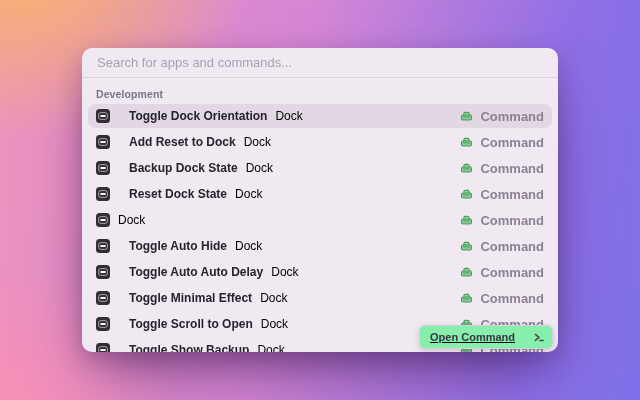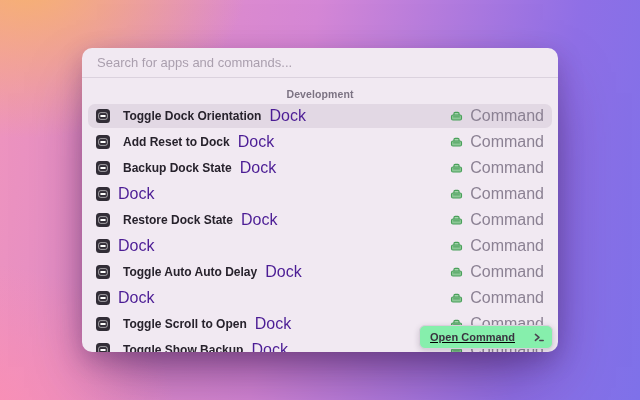--- a/index.html
+++ b/index.html
@@ -22,35 +22,35 @@
   .search {
     display:block; width:100%; height:30px; padding:8px 15px; box-sizing:border-box;
     border:0; outline:0; background:transparent;
     font:13px "Liberation Sans", sans-serif; color:#a21caf;
     border-bottom:1px solid rgba(80,60,90,.13);
   }
   .search::placeholder { color:#aa9fae; }
 
   .section-label {
     padding:10px 14px 4px; font-size:10.5px; font-weight:600;
-    color:#7c7383; letter-spacing:.1px;text-align:center;
+    color:#7c7383; letter-spacing:.1px;
   }
 
   .list { padding:0 6px; }
   .row {
     display:flex; align-items:center; height:24px; margin-bottom:2px;
     padding:0 8px; border-radius:7px; cursor:default;
   }
   .row.selected { background:#e2d8e4; }
   .app-icon { display:flex; width:14px; height:14px; flex:none; }
-  .title { margin-left:13px; font-size:12px; font-weight:600; color:#27222c; white-space:nowrap; }
-  .subtitle { margin-left:8px; font-size:16px; color:#4c1d95; white-space:nowrap; }
+  .title { margin-left:19px; font-size:12px; font-weight:600; color:#27222c; white-space:nowrap; }
+  .subtitle { margin-left:8px; font-size:12px; color:#000000; white-space:nowrap; }
   .spacer { flex:1; }
   .type-icon { display:flex; width:13px; height:13px; margin-right:7px; flex:none; }
-  .type { font-size:16px; color:#8b8193; white-space:nowrap; }
+  .type { font-size:13px; color:#8b8193; white-space:nowrap;font-weight:bold; }
 
   .hint {
     position:absolute; right:5px; bottom:3px; height:22px;
     display:flex; align-items:center;
     background:#86efac; border:1px solid #d9cedb; border-radius:6px;
     box-shadow:0 2px 6px rgba(40,20,50,.18);
     text-decoration:underline;
   }
   .hint-label {
     display:flex; align-items:center; padding:0 10px;
@@ -142,53 +142,54 @@
           </span>
         <span class="type">Command</span>
       </div>
 
       <div class="row">
         <span class="app-icon">
             <svg width="14" height="14" viewBox="0 0 14 14">
               <use href="#icon-dock-app"></use>
             </svg>
           </span>
-        <span class="subtitle">Dock</span>
-        <span class="spacer"></span>
-        <span class="type-icon">
-            <svg width="13" height="13" viewBox="0 0 14 14">
-              <use href="#icon-tray"></use>
-            </svg>
-          </span>
-        <span class="type">Command</span>
-      </div>
-
-      <div class="row">
-        <span class="app-icon">
-            <svg width="14" height="14" viewBox="0 0 14 14">
-              <use href="#icon-dock-app"></use>
-            </svg>
-          </span>
-        <span class="title">Restore Dock State</span>
-        <span class="subtitle">Dock</span>
-        <span class="spacer"></span>
-        <span class="type-icon">
-            <svg width="13" height="13" viewBox="0 0 14 14">
-              <use href="#icon-tray"></use>
-            </svg>
-          </span>
-        <span class="type">Command</span>
-      </div>
-
-      <div class="row">
-        <span class="app-icon">
-            <svg width="14" height="14" viewBox="0 0 14 14">
-              <use href="#icon-dock-app"></use>
-            </svg>
-          </span>
+        <span class="title">Reset Dock State</span>
+        <span class="subtitle">Dock</span>
+        <span class="spacer"></span>
+        <span class="type-icon">
+            <svg width="13" height="13" viewBox="0 0 14 14">
+              <use href="#icon-tray"></use>
+            </svg>
+          </span>
+        <span class="type">Command</span>
+      </div>
+
+      <div class="row">
+        <span class="app-icon">
+            <svg width="14" height="14" viewBox="0 0 14 14">
+              <use href="#icon-dock-app"></use>
+            </svg>
+          </span>
+        <span class="subtitle">Dock</span>
+        <span class="spacer"></span>
+        <span class="type-icon">
+            <svg width="13" height="13" viewBox="0 0 14 14">
+              <use href="#icon-tray"></use>
+            </svg>
+          </span>
+        <span class="type">Command</span>
+      </div>
+
+      <div class="row">
+        <span class="app-icon">
+            <svg width="14" height="14" viewBox="0 0 14 14">
+              <use href="#icon-dock-app"></use>
+            </svg>
+          </span>
+        <span class="title">Toggle Auto Hide</span>
         <span class="subtitle">Dock</span>
         <span class="spacer"></span>
         <span class="type-icon">
             <svg width="13" height="13" viewBox="0 0 14 14">
               <use href="#icon-tray"></use>
             </svg>
           </span>
         <span class="type">Command</span>
       </div>
 
@@ -208,20 +209,21 @@
           </span>
         <span class="type">Command</span>
       </div>
 
       <div class="row">
         <span class="app-icon">
             <svg width="14" height="14" viewBox="0 0 14 14">
               <use href="#icon-dock-app"></use>
             </svg>
           </span>
+        <span class="title">Toggle Minimal Effect</span>
         <span class="subtitle">Dock</span>
         <span class="spacer"></span>
         <span class="type-icon">
             <svg width="13" height="13" viewBox="0 0 14 14">
               <use href="#icon-tray"></use>
             </svg>
           </span>
         <span class="type">Command</span>
       </div>
 

